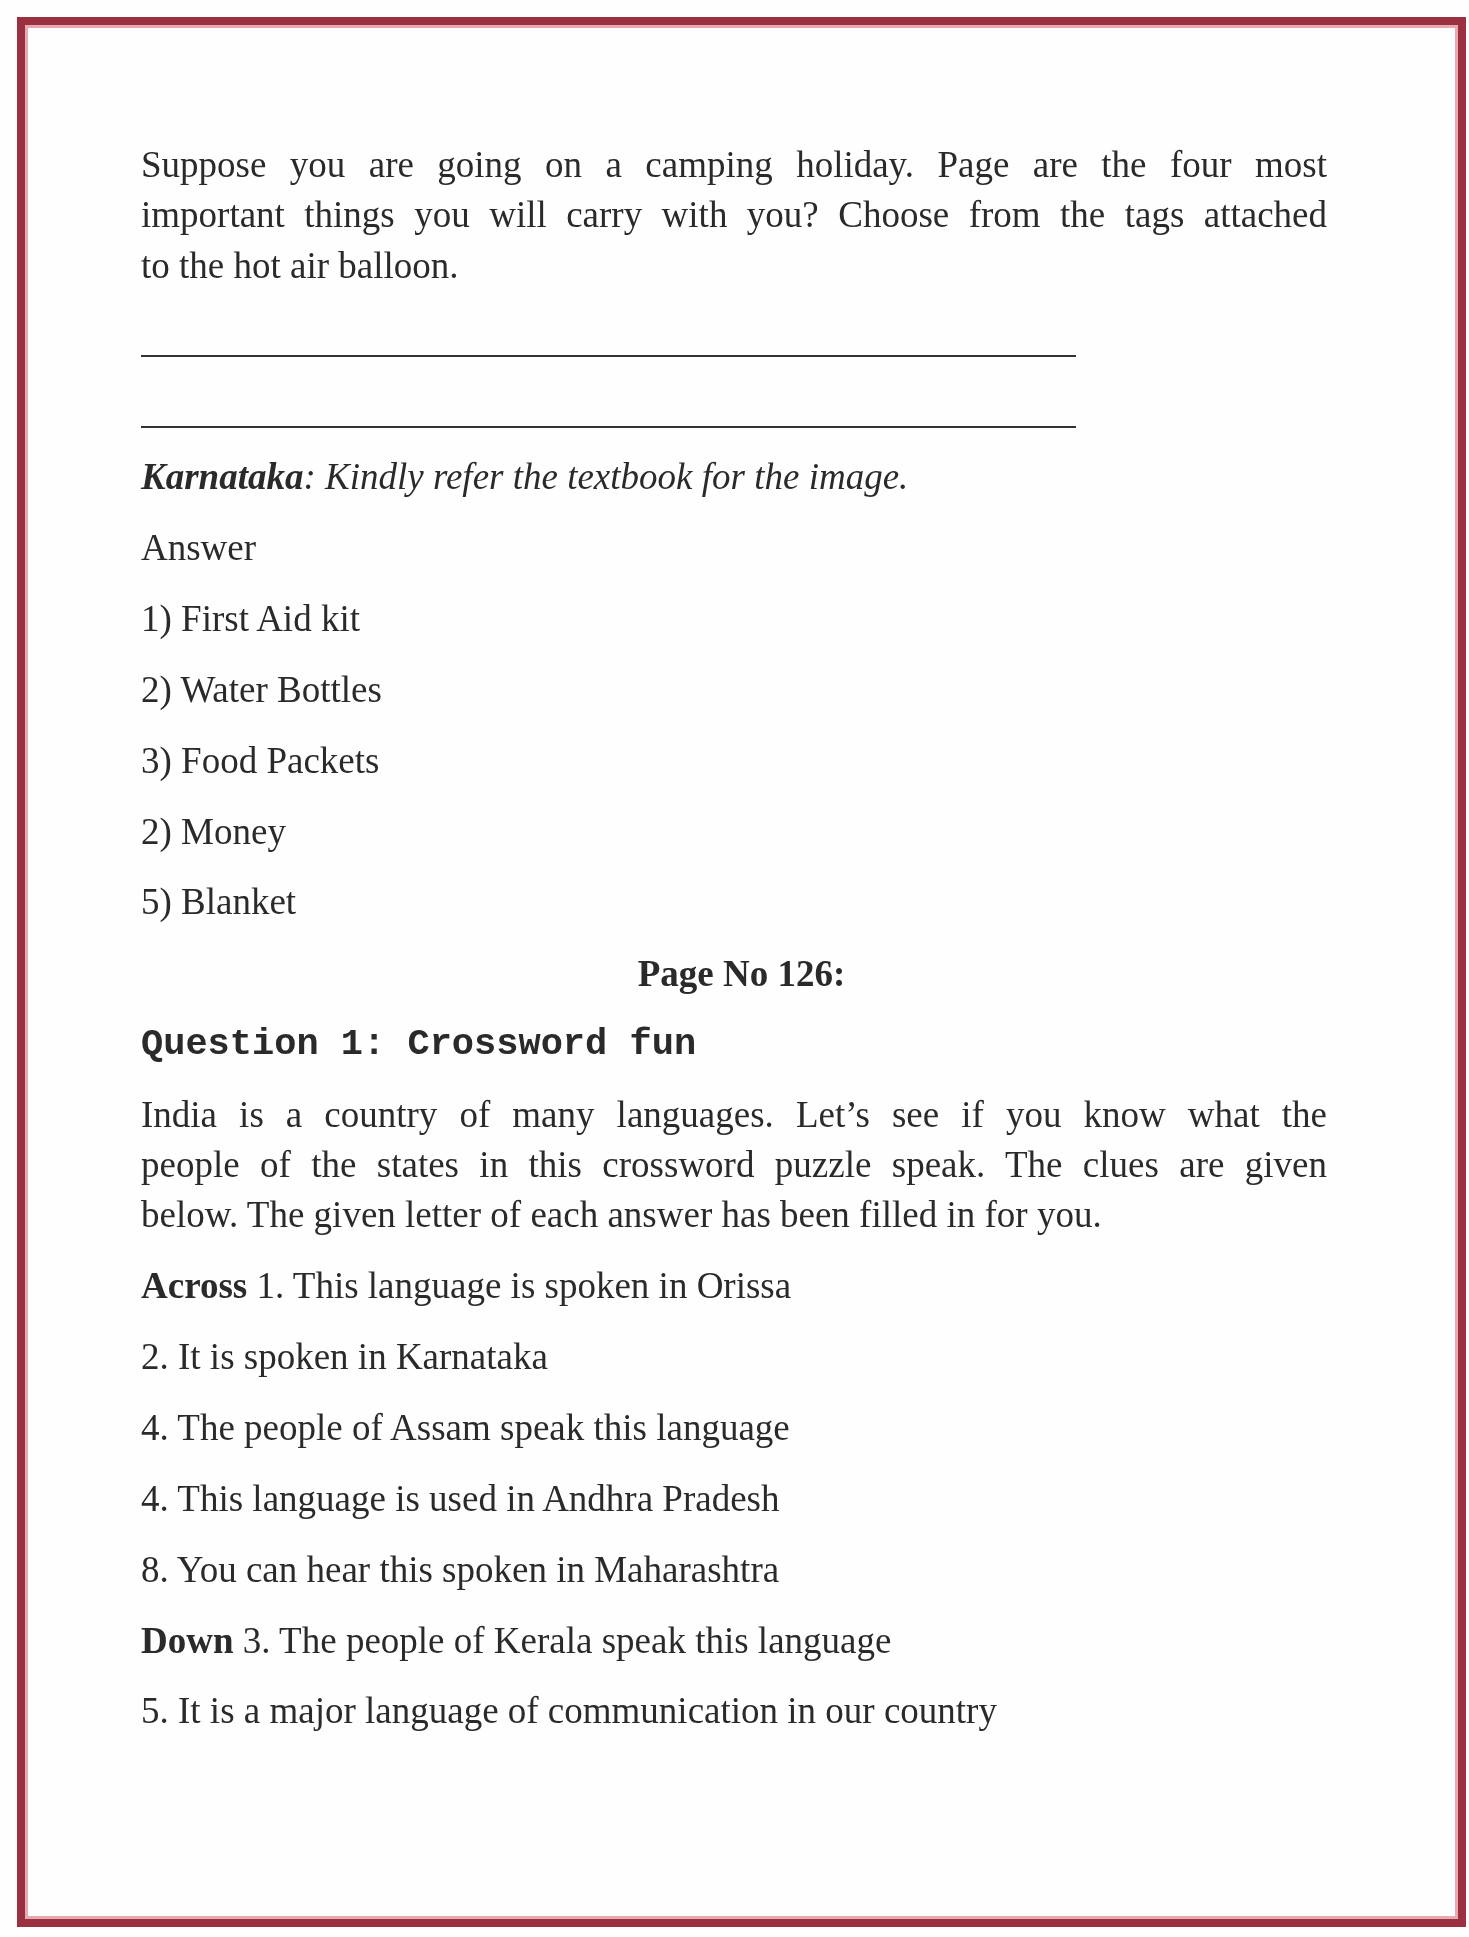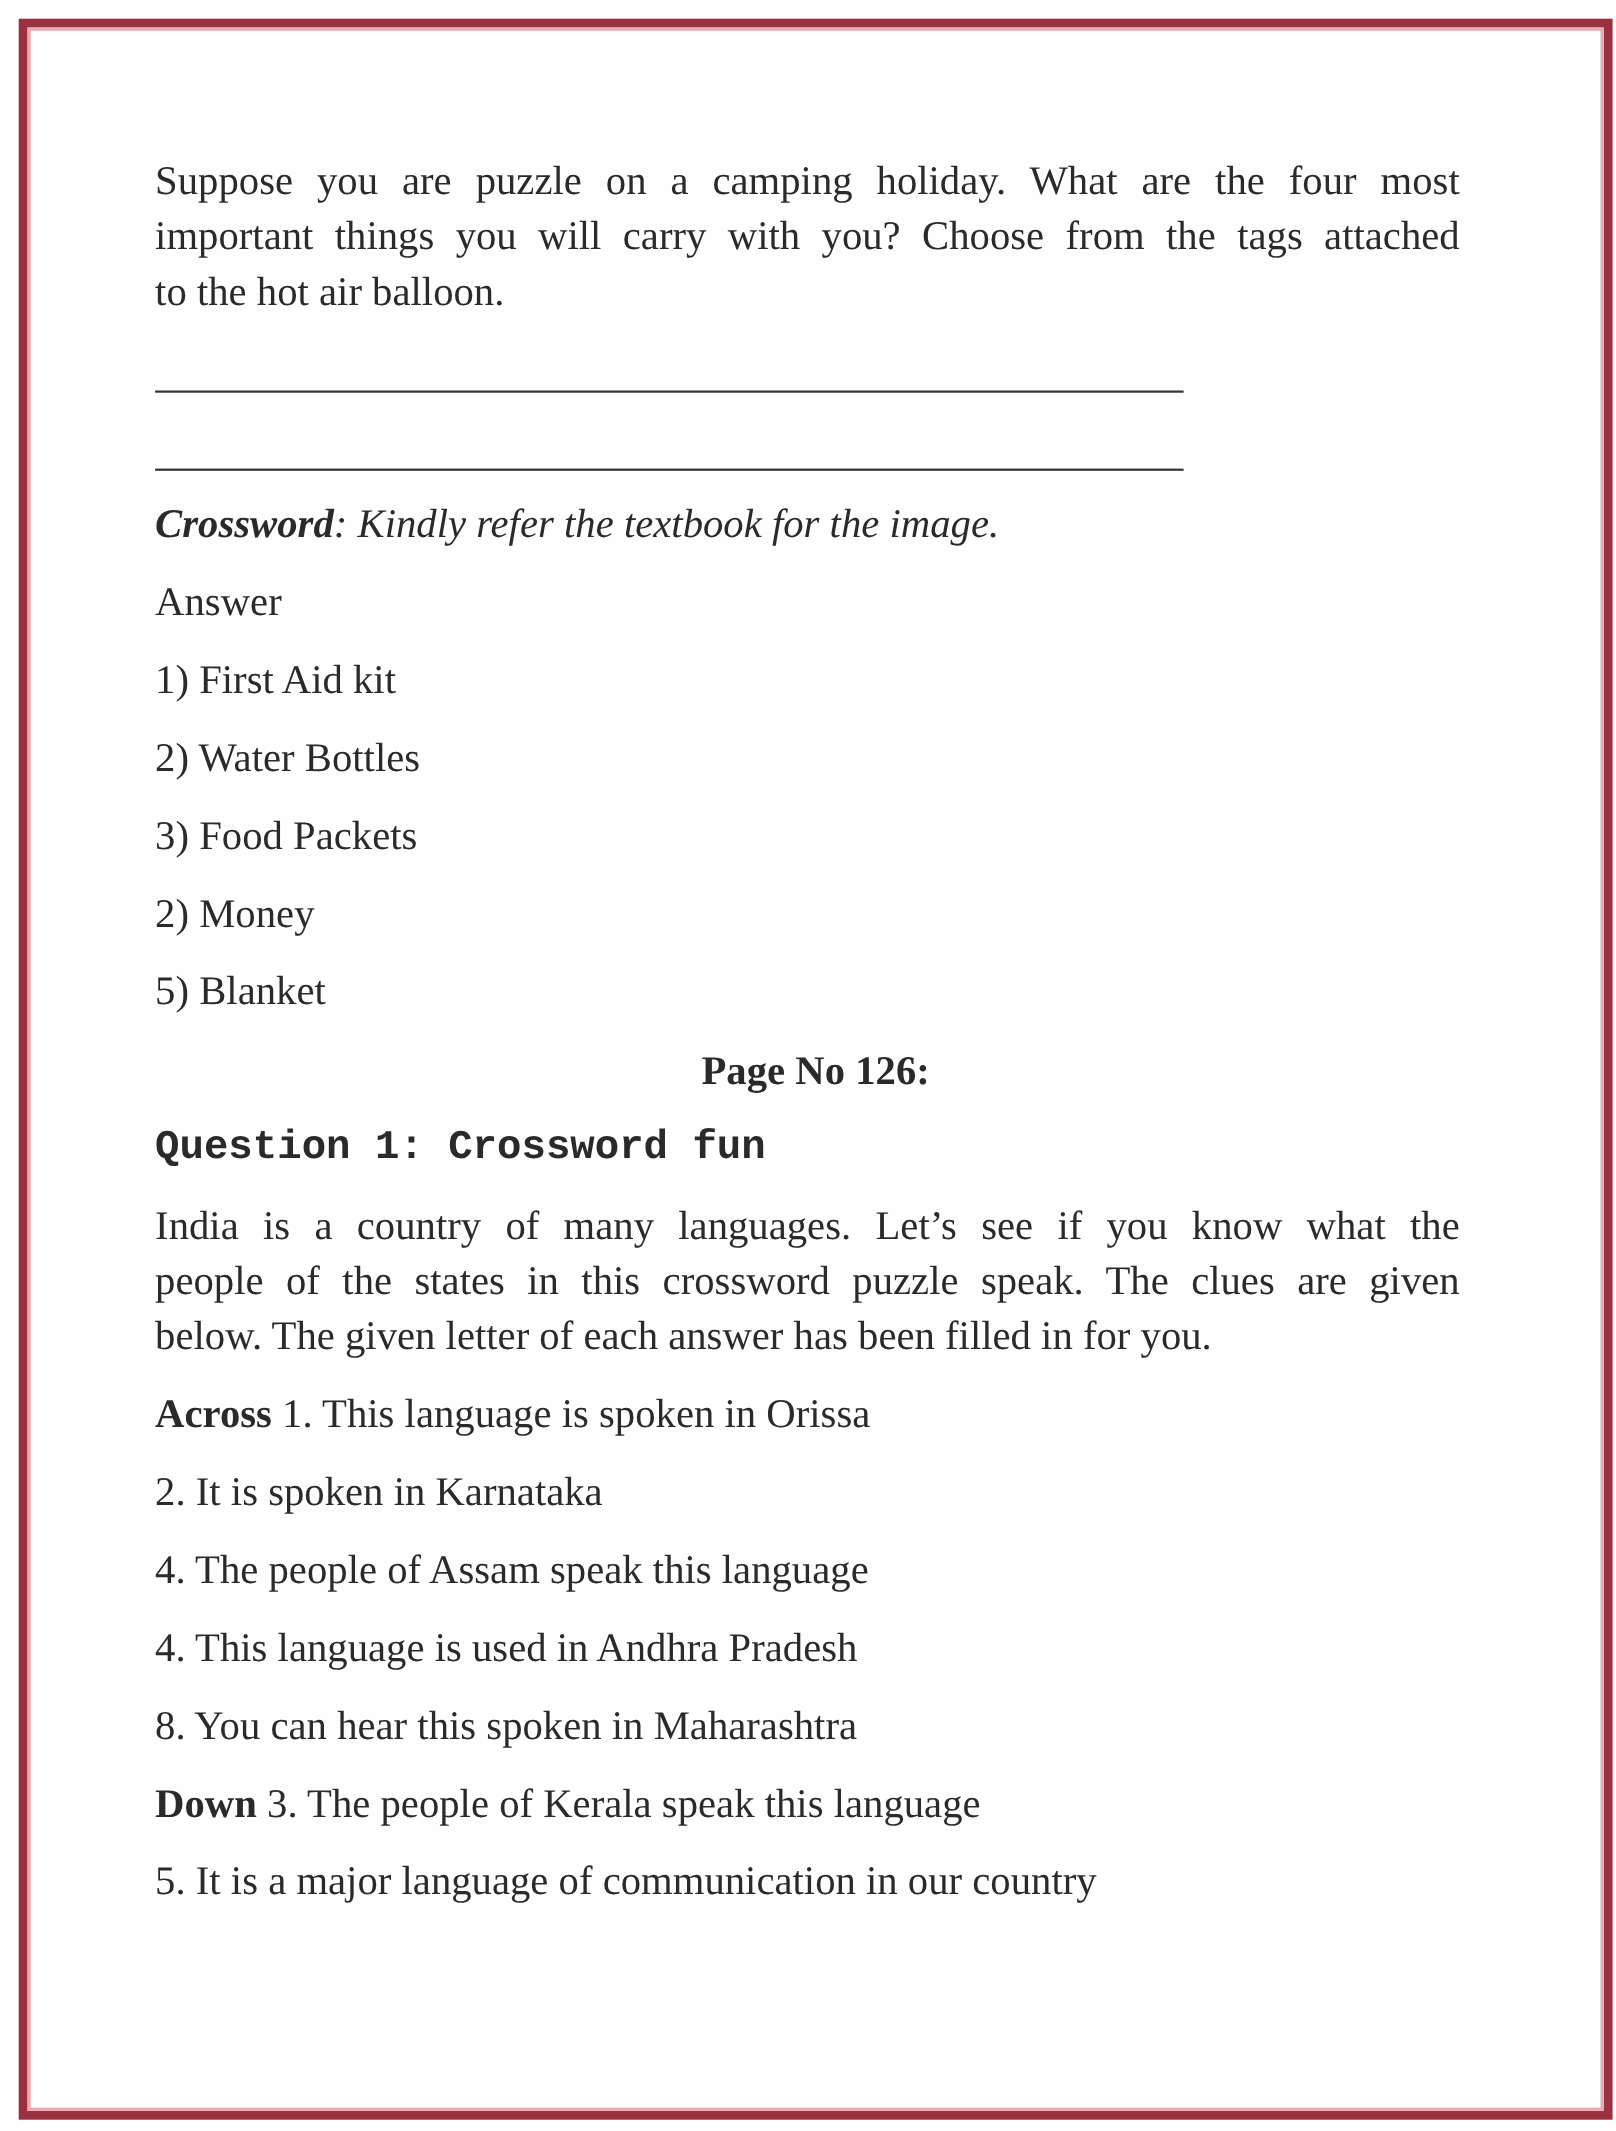--- a/index.html
+++ b/index.html
@@ -16,28 +16,28 @@
   .center { left:0; width:1483px; text-align:center; }
   b { font-weight:bold; }
   .ital { font-style:italic; }
 </style>
 </head>
 <body>
 
 <div class="frame-outer"></div>
 <div class="frame-inner"></div>
 
-<div class="line just" style="top:165px">Suppose you are puzzle on a camping holiday. What are the four most</div>
+<div class="line just" style="top:165px">Suppose you are going on a camping holiday. Page are the four most</div>
 <div class="line just" style="top:215px">important things you will carry with you? Choose from the tags attached</div>
 <div class="line" style="top:266px">to the hot air balloon.</div>
 
 <div class="rule" style="top:355px"></div>
 <div class="rule" style="top:426px"></div>
 
-<div class="line ital" style="top:477px"><b>Crossword</b><span>: Kindly refer the textbook for the image.</span></div>
+<div class="line ital" style="top:477px"><b>Karnataka</b><span>: Kindly refer the textbook for the image.</span></div>
 
 <div class="line" style="top:548px">Answer</div>
 <div class="line" style="top:619px">1) First Aid kit</div>
 <div class="line" style="top:690px">2) Water Bottles</div>
 <div class="line" style="top:761px">3) Food Packets</div>
 <div class="line" style="top:832px">2) Money</div>
 <div class="line" style="top:902px">5) Blanket</div>
 
 <div class="line center" style="top:974px; font-weight:bold;">Page No 126:</div>
 

